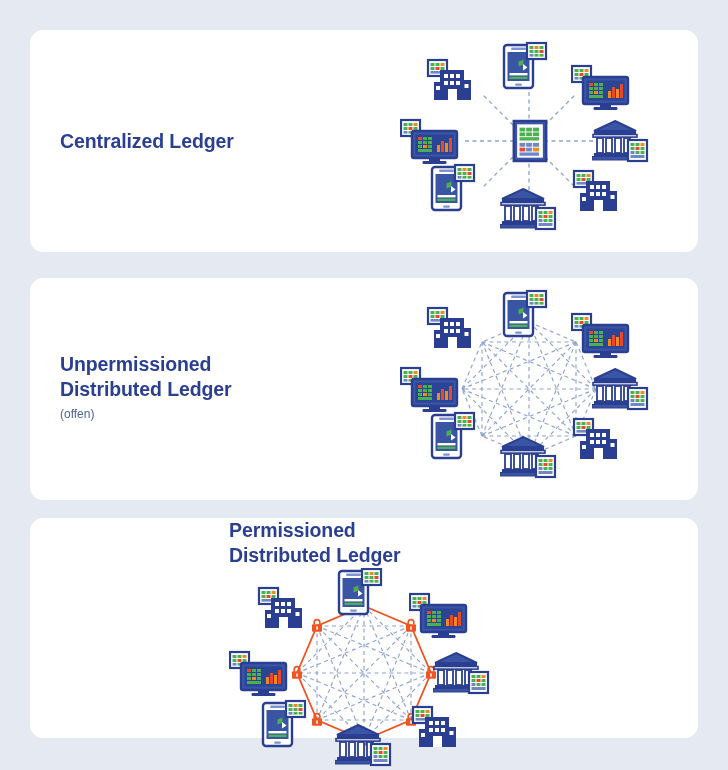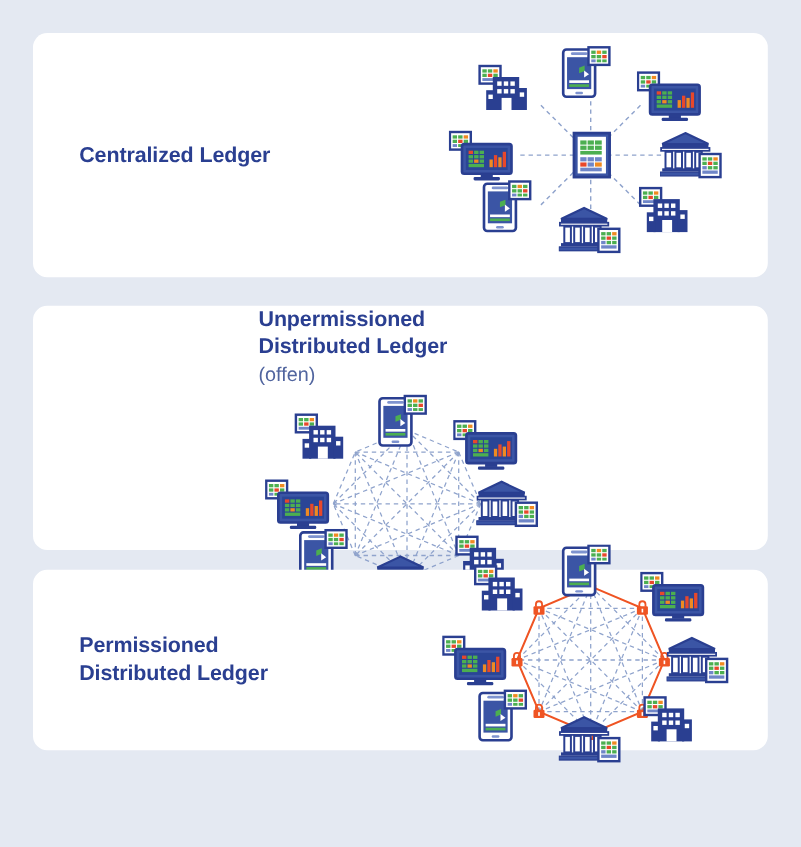--- a/index.html
+++ b/index.html
@@ -12,42 +12,41 @@
   }
   #page { position: relative; width: 728px; height: 770px; background: #e4e9f2; }
 
   .card {
     position: absolute;
     left: 30px; width: 668px;
     background: #ffffff;
     border-radius: 13px;
     display: flex;
     align-items: center;
-    padding-left: 12px;
   }
   #card-1 { top: 30px;  height: 222px; }
-  #card-2 { top: 278px; height: 222px; flex-direction: column; }
-  #card-3 { top: 518px; height: 164px; }
+  #card-2 { top: 278px; height: 222px; }
+  #card-3 { top: 518px; height: 220px; flex-direction: column; }
 
   .label-col {
     width: 330px;
     padding-left: 30px;
     flex: none;
   }
   .title-line {
     color: #2a3f91;
     font-size: 19.5px;
     font-weight: bold;
     line-height: 25px;
     letter-spacing: -0.1px;
     white-space: nowrap;
   }
   .sub-line {
     color: #51659f;
-    font-size: 18px;
+    font-size: 12px;
     font-weight: normal;
     line-height: 25px;
     white-space: nowrap;
   }
   .diagram-col {
     flex: 1 1 auto;
     height: 100%;
     display: flex;
     align-items: center;
     justify-content: center;

